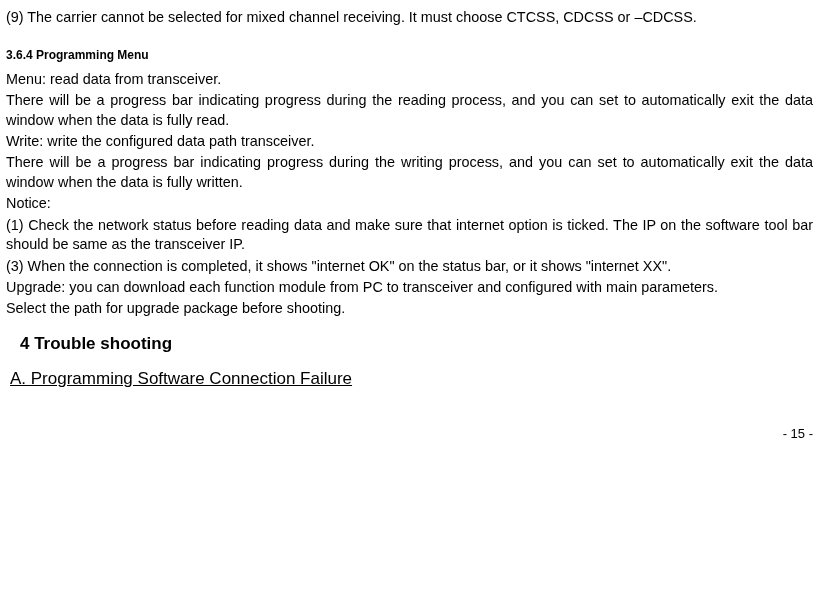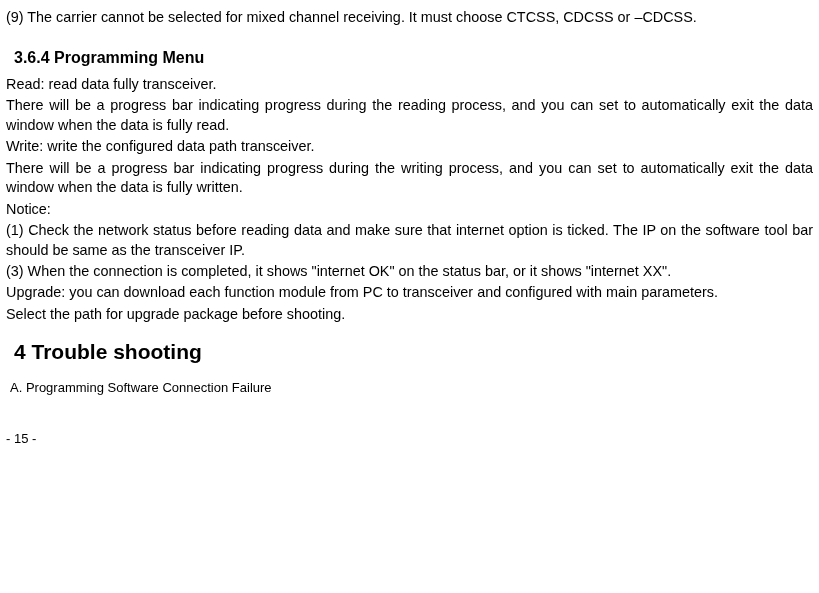--- a/index.html
+++ b/index.html
@@ -15,52 +15,53 @@
     .para {
       margin: 0 0 2px 0;
     }
     .justify {
       text-align: justify;
     }
     .spacer-small {
       height: 18px;
     }
     h3 {
-      font-size: 16px;
+      font-size: 12px;
       font-weight: bold;
-      margin: 0 0 6px 8px;
+      margin: 0 0 6px 0;
     }
     .bold {
       font-weight: normal;
     }
     h1.section {
-      font-size: 21px;
+      font-size: 17px;
       font-weight: bold;
-      margin: 14px 0 12px 8px;
+      margin: 14px 0 12px 14px;
     }
     .sub {
-      font-size: 13px;
+      font-size: 17px;
       margin: 0 0 0 4px;
+      text-decoration: underline;
     }
     .pagenum {
-      text-align: left;
+      text-align: right;
       margin-top: 34px;
       font-size: 13px;
     }
   </style>
 </head>
 <body>
 
 <p class="para justify"> (9) The carrier cannot be selected for mixed channel receiving. It must choose CTCSS, CDCSS or –CDCSS.</p>
 
 <div class="spacer-small"></div>
 
 <h3>3.6.4 Programming Menu</h3>
 
-<p class="para">Read: read data fully transceiver.</p>
+<p class="para">Menu: read data from transceiver.</p>
 <p class="para justify">There will be a progress bar indicating progress during the reading process, and you can set to automatically exit the data window when the data is fully read.</p>
 <p class="para">Write: write the configured data path transceiver.</p>
 <p class="para justify">There will be a progress bar indicating progress during the writing process, and you can set to automatically exit the data window when the data is fully written.</p>
 <p class="para bold">Notice:</p>
 <p class="para justify"> (1) Check the network status before reading data and make sure that internet option is ticked. The IP on the software tool bar should be same as the transceiver IP.</p>
 <p class="para justify"> (3) When the connection is completed, it shows "internet OK" on the status bar, or it shows "internet XX".</p>
 <p class="para justify">Upgrade: you can download each function module from PC to transceiver and configured with main parameters.</p>
 <p class="para">Select the path for upgrade package before shooting.</p>
 
 <h1 class="section">4  Trouble shooting</h1>

